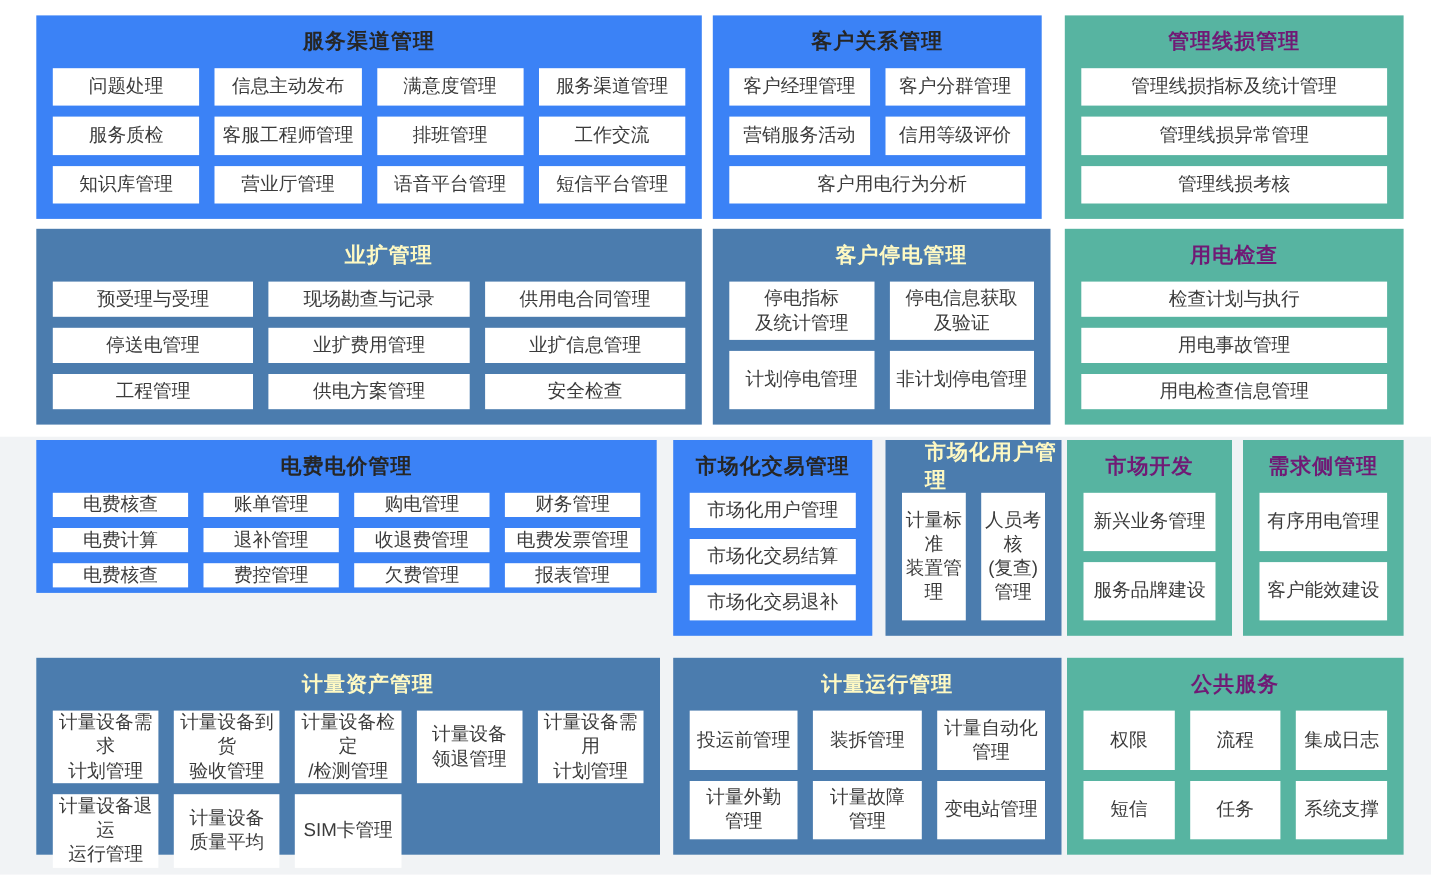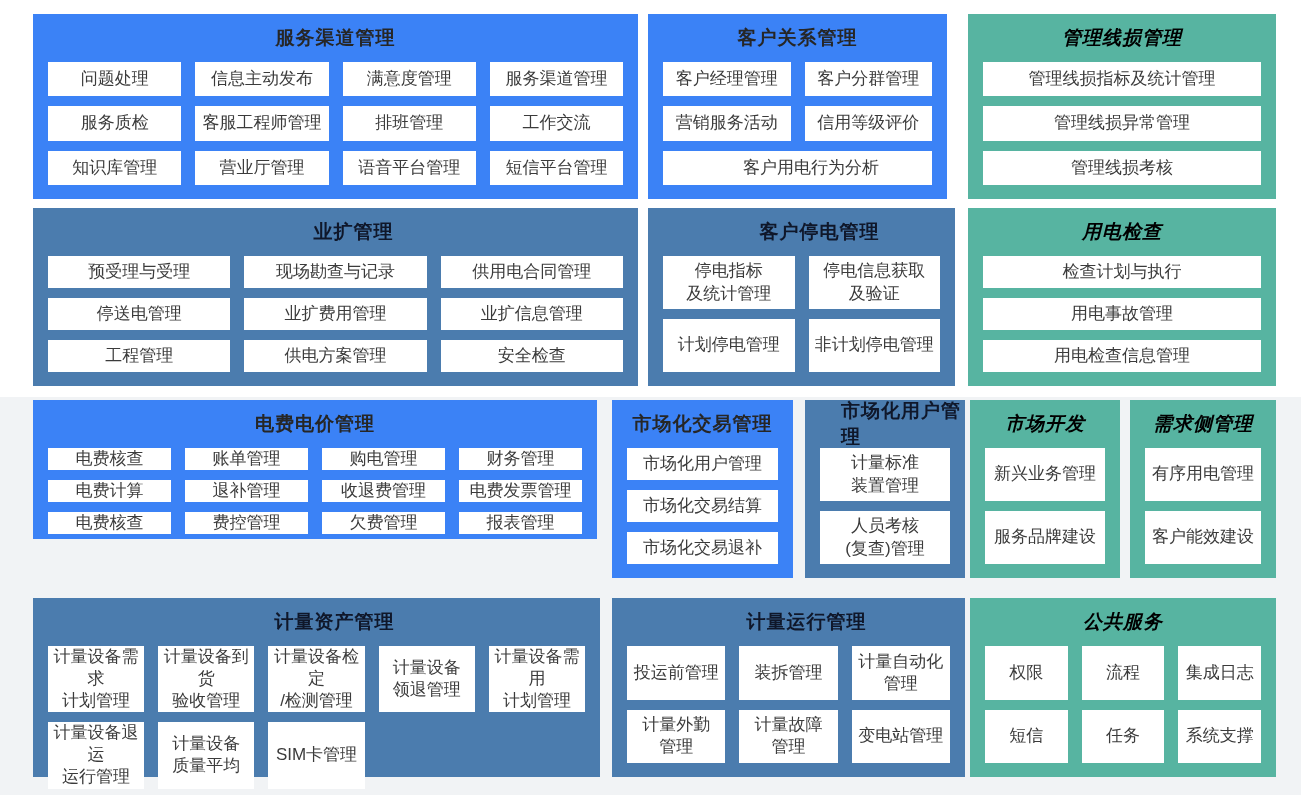--- a/index.html
+++ b/index.html
@@ -27,22 +27,22 @@
   }
   .panel.light{background:#3b82f6;}
   .panel.dark{background:#4b7cae;}
   .panel.teal{background:#57b4a1;}
   .panel-title{
     height:48px;flex:0 0 48px;
     display:flex;align-items:center;justify-content:center;
     font-weight:bold;font-size:19px;letter-spacing:1px;
   }
   .panel.light .panel-title{color:#262626;}
-  .panel.dark  .panel-title{color:#0f172a;margin-left:36px;}
-  .panel.teal  .panel-title{color:#000000;font-style:italic;}
+  .panel.dark  .panel-title{color:#fef9c3;margin-left:36px;}
+  .panel.teal  .panel-title{color:#701a75;}
   .panel-grid{
     flex:1;
     display:grid;
     grid-auto-rows:1fr;
     gap:10px 14px;
     padding:0 15px 14px;
   }
   .item{
     background:#ffffff;
     color:#3b3b3b;
@@ -145,21 +145,21 @@
     <div class="panel light" style="left: 612px; top: 400px; width: 181px; height: 178px;">
       <div class="panel-title">市场化交易管理</div>
       <div class="panel-grid" style="grid-template-columns: repeat(1, 1fr);">
         <div class="item">市场化用户管理</div>
         <div class="item">市场化交易结算</div>
         <div class="item">市场化交易退补</div>
       </div>
     </div>
     <div class="panel dark" style="left: 805px; top: 400px; width: 160px; height: 178px;">
       <div class="panel-title">市场化用户管理</div>
-      <div class="panel-grid" style="grid-template-columns: repeat(1, 1fr);">
+      <div class="panel-grid" style="grid-template-columns: repeat(2, 1fr);">
         <div class="item">计量标准
 装置管理</div>
         <div class="item">人员考核
 (复查)管理</div>
       </div>
     </div>
     <div class="panel teal" style="left: 970px; top: 400px; width: 150px; height: 178px;">
       <div class="panel-title">市场开发</div>
       <div class="panel-grid" style="grid-template-columns: repeat(1, 1fr);">
         <div class="item">新兴业务管理</div>

